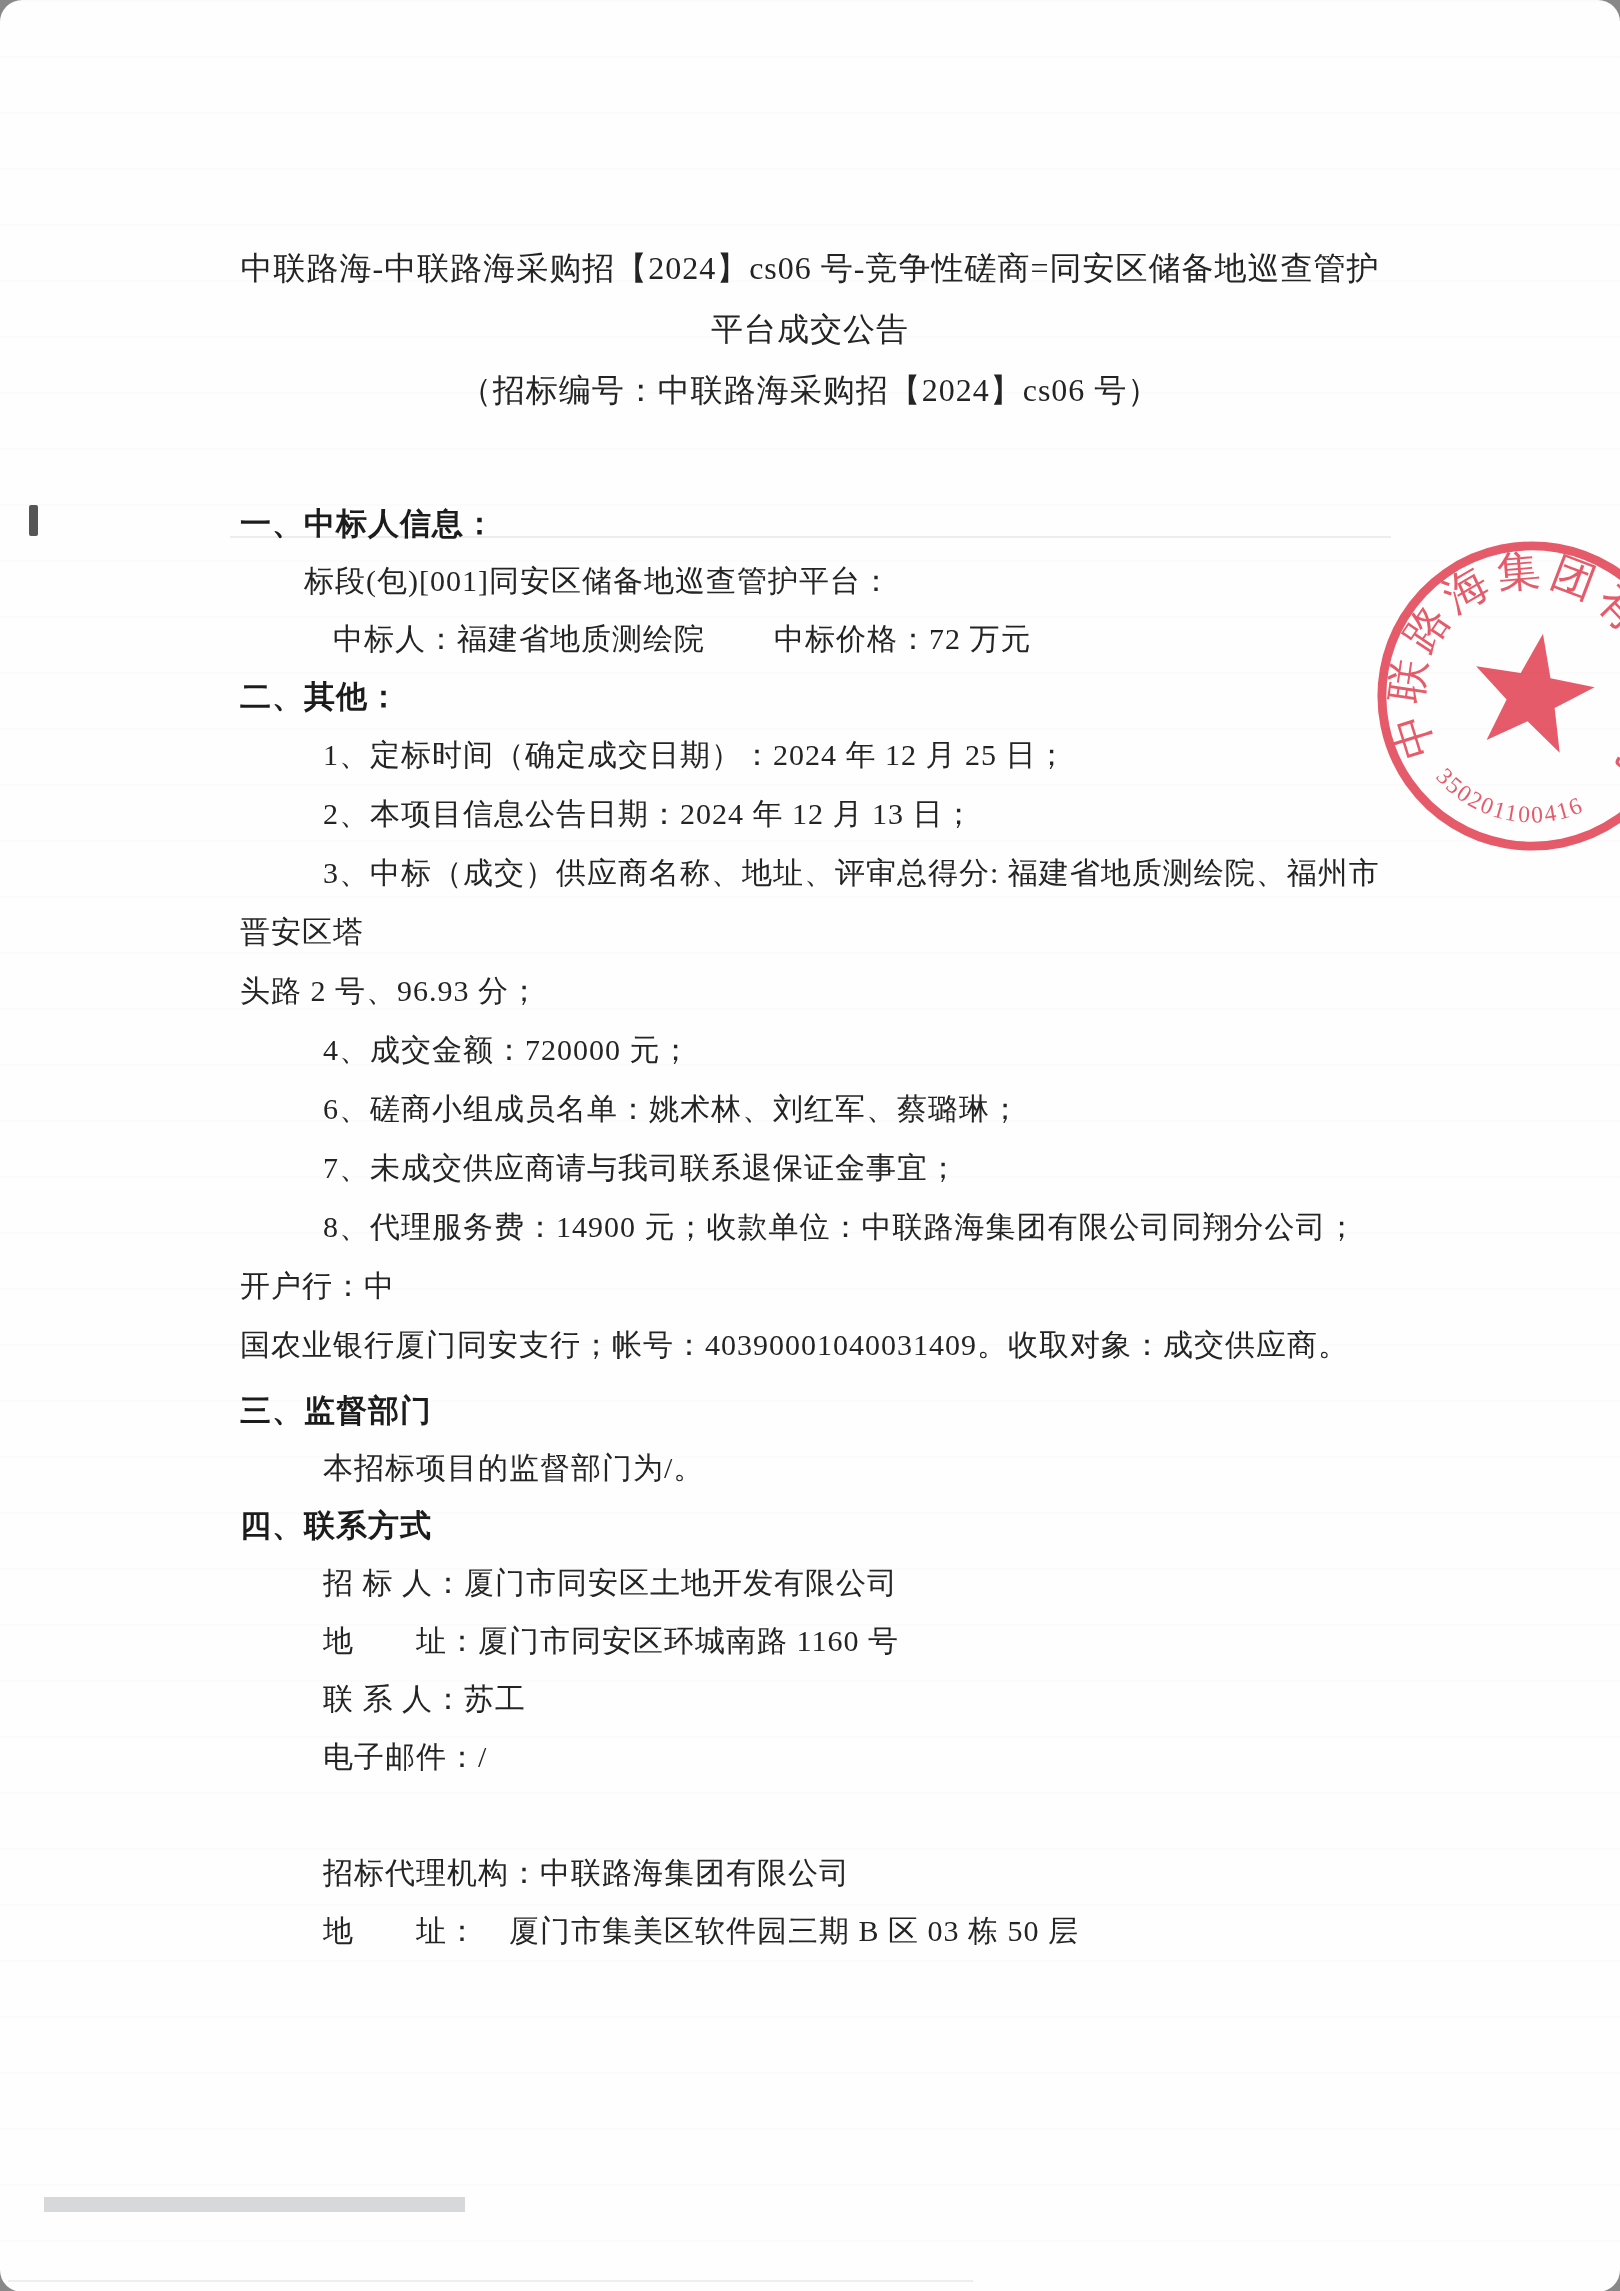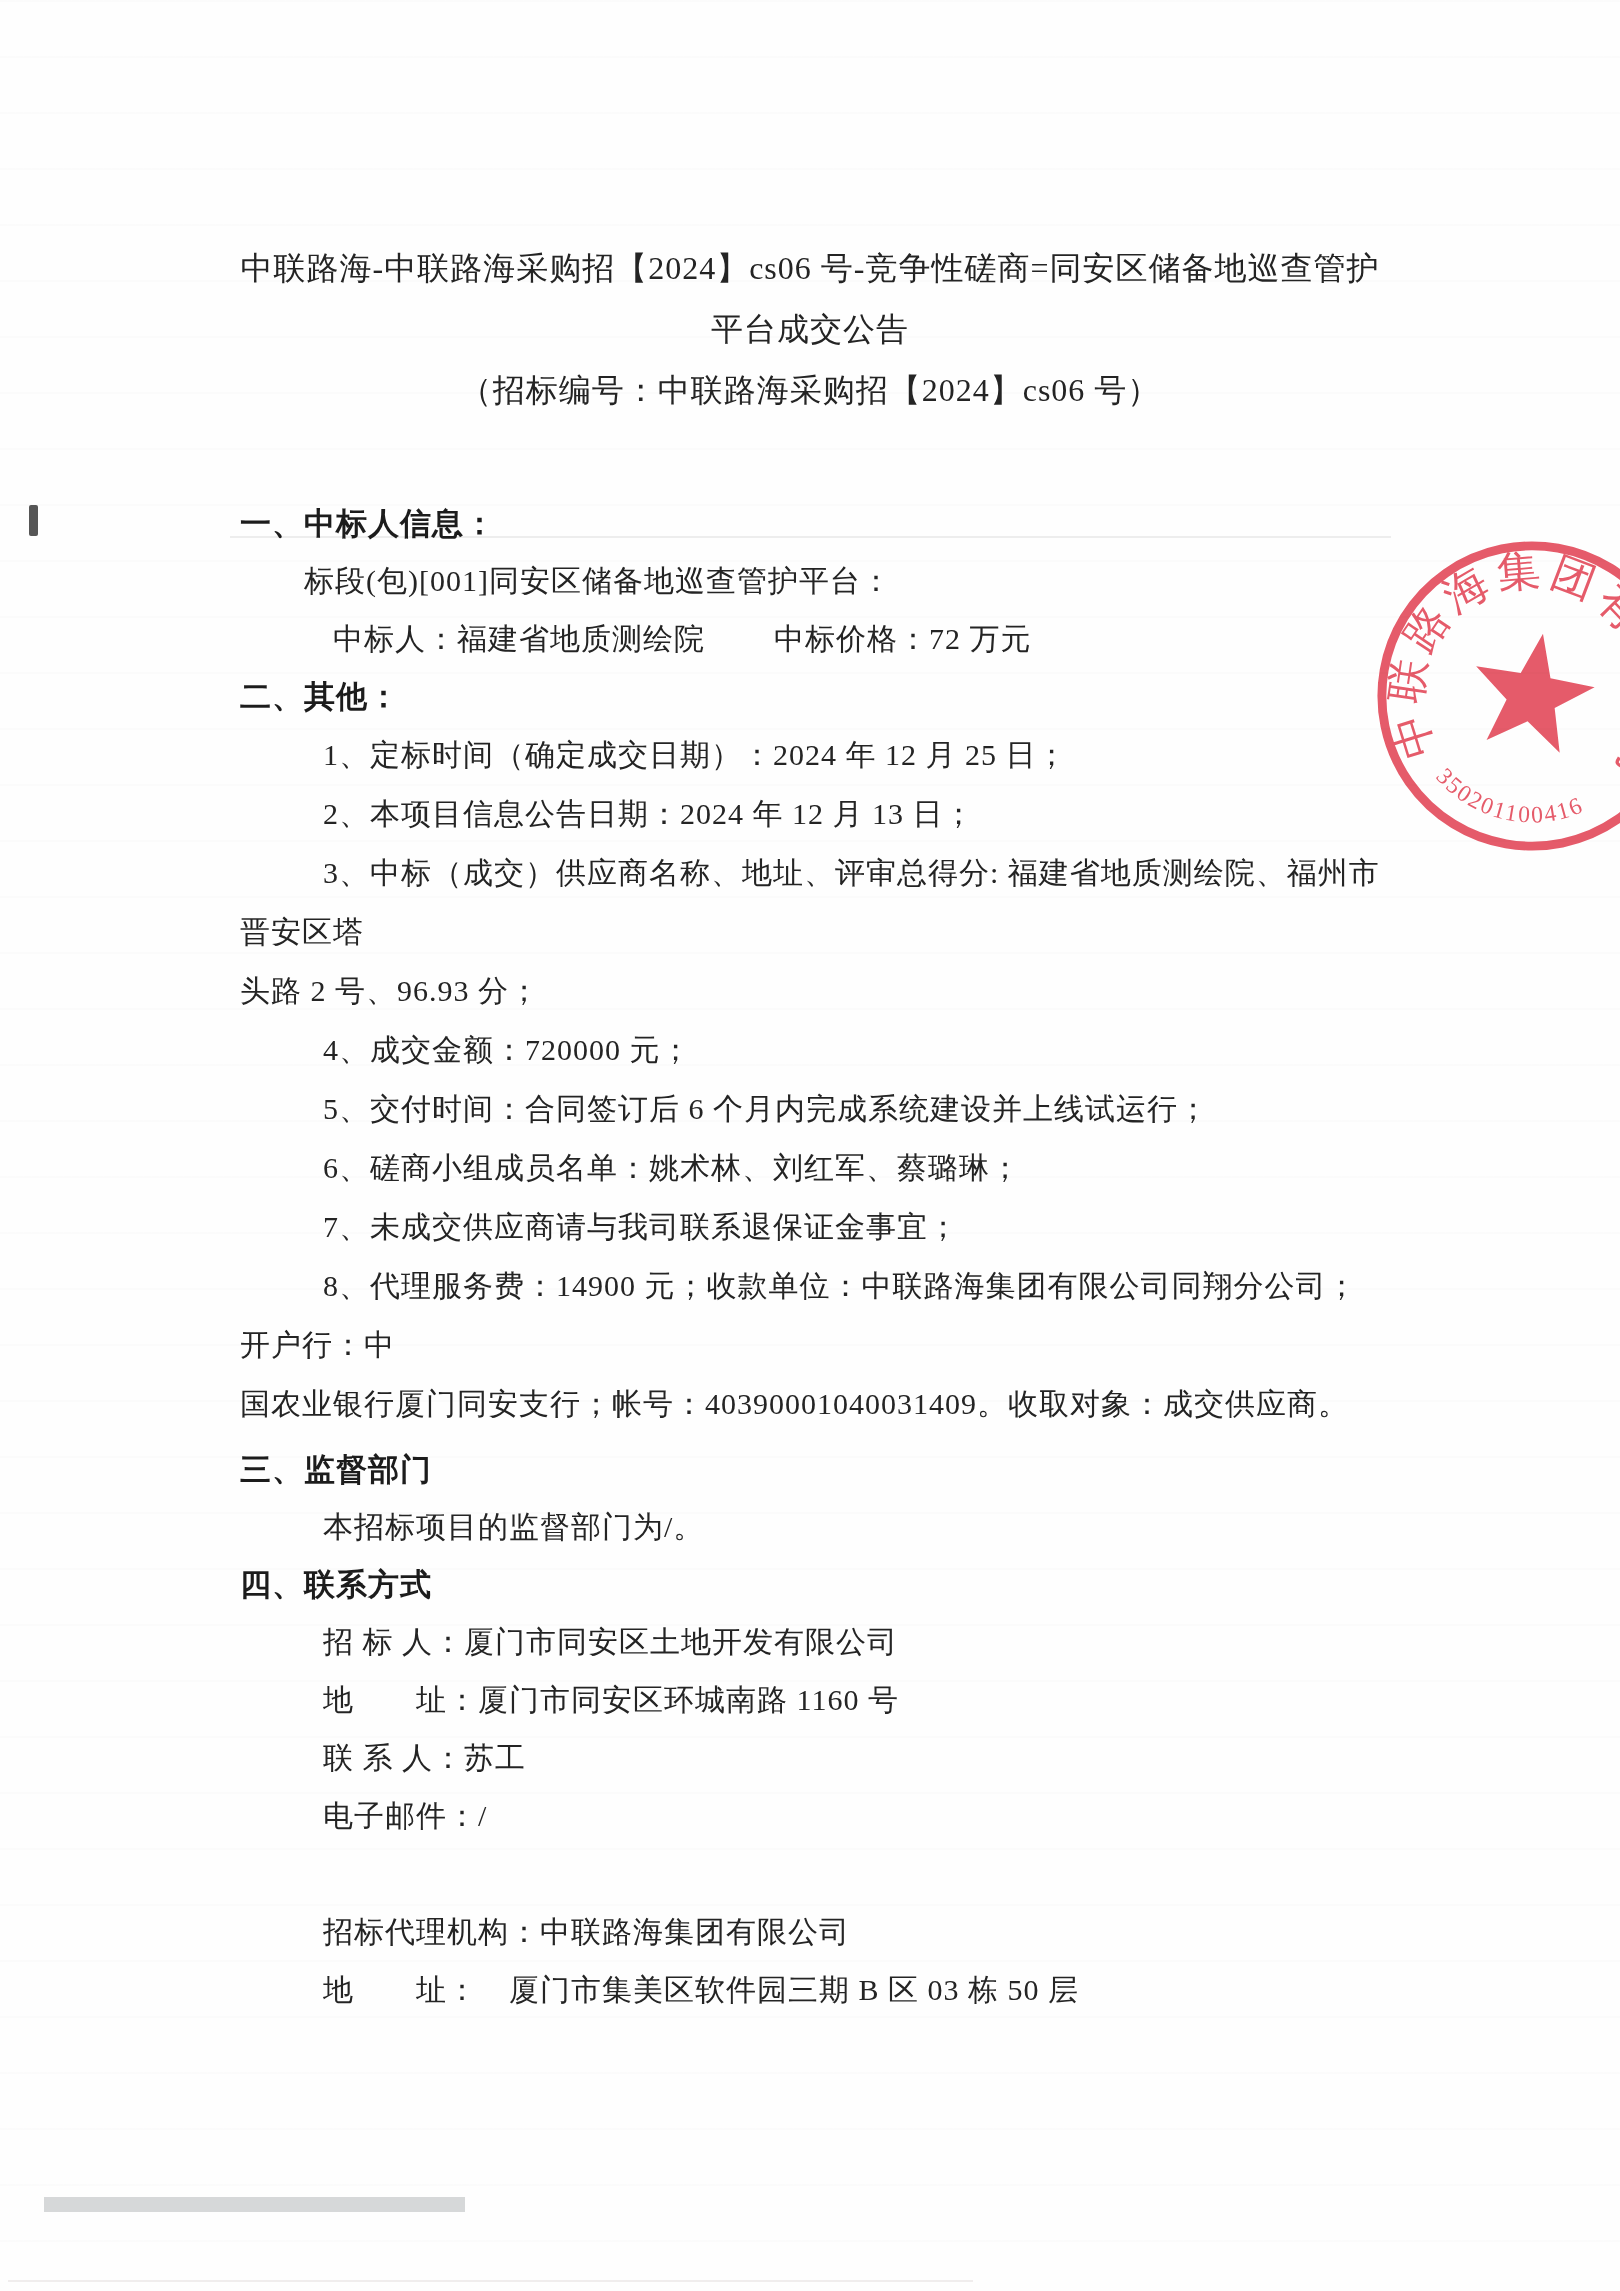--- a/index.html
+++ b/index.html
@@ -8,20 +8,21 @@
     width:1620px;height:2292px;
     margin:0 auto;
     background:#fefefe;
     overflow:hidden;
     font-family:"Liberation Serif","DejaVu Serif",serif;
     color:#242424;
     background-image:repeating-linear-gradient(
       to bottom,
       rgba(0,0,0,0.010) 0px, rgba(0,0,0,0.010) 2px,
       rgba(0,0,0,0) 2px, rgba(0,0,0,0) 56px);
+    border-radius:22px;
   }
   #content{
     position:absolute;left:240px;top:0;width:1140px;
   }
   .tline{
     text-align:center;font-size:32px;line-height:61px;
     letter-spacing:1px;white-space:nowrap;
   }
   .t-first{margin-top:238px;}
   .h{
@@ -83,21 +84,20 @@
     <div class="h h1x">一、中标人信息：</div>
     <div class="p in65">标段(包)[001]同安区储备地巡查管护平台：</div>
     <div class="p in95"><span>中标人：福建省地质测绘院</span><span class="price-span">中标价格：72 万元</span></div>
 
     <div class="h">二、其他：</div>
     <div class="item in85">1、定标时间（确定成交日期）：2024 年 12 月 25 日；</div>
     <div class="item in85">2、本项目信息公告日期：2024 年 12 月 13 日；</div>
     <div class="item in85 prewrap">3、中标（成交）供应商名称、地址、评审总得分: 福建省地质测绘院、福州市晋安区塔
 头路 2 号、96.93 分；</div>
     <div class="item in85">4、成交金额：720000 元；</div>
-    <div class="item in85">5、交付时间：合同签订后 6 个月内完成系统建设并上线试运行；</div>
     <div class="item in85">6、磋商小组成员名单：姚术林、刘红军、蔡璐琳；</div>
     <div class="item in85">7、未成交供应商请与我司联系退保证金事宜；</div>
     <div class="item in85 prewrap">8、代理服务费：14900 元；收款单位：中联路海集团有限公司同翔分公司；开户行：中
 国农业银行厦门同安支行；帐号：40390001040031409。收取对象：成交供应商。</div>
 
     <div class="h h3x">三、监督部门</div>
     <div class="p in85">本招标项目的监督部门为/。</div>
 
     <div class="h">四、联系方式</div>
     <div class="p in85">招 标 人：厦门市同安区土地开发有限公司</div>

